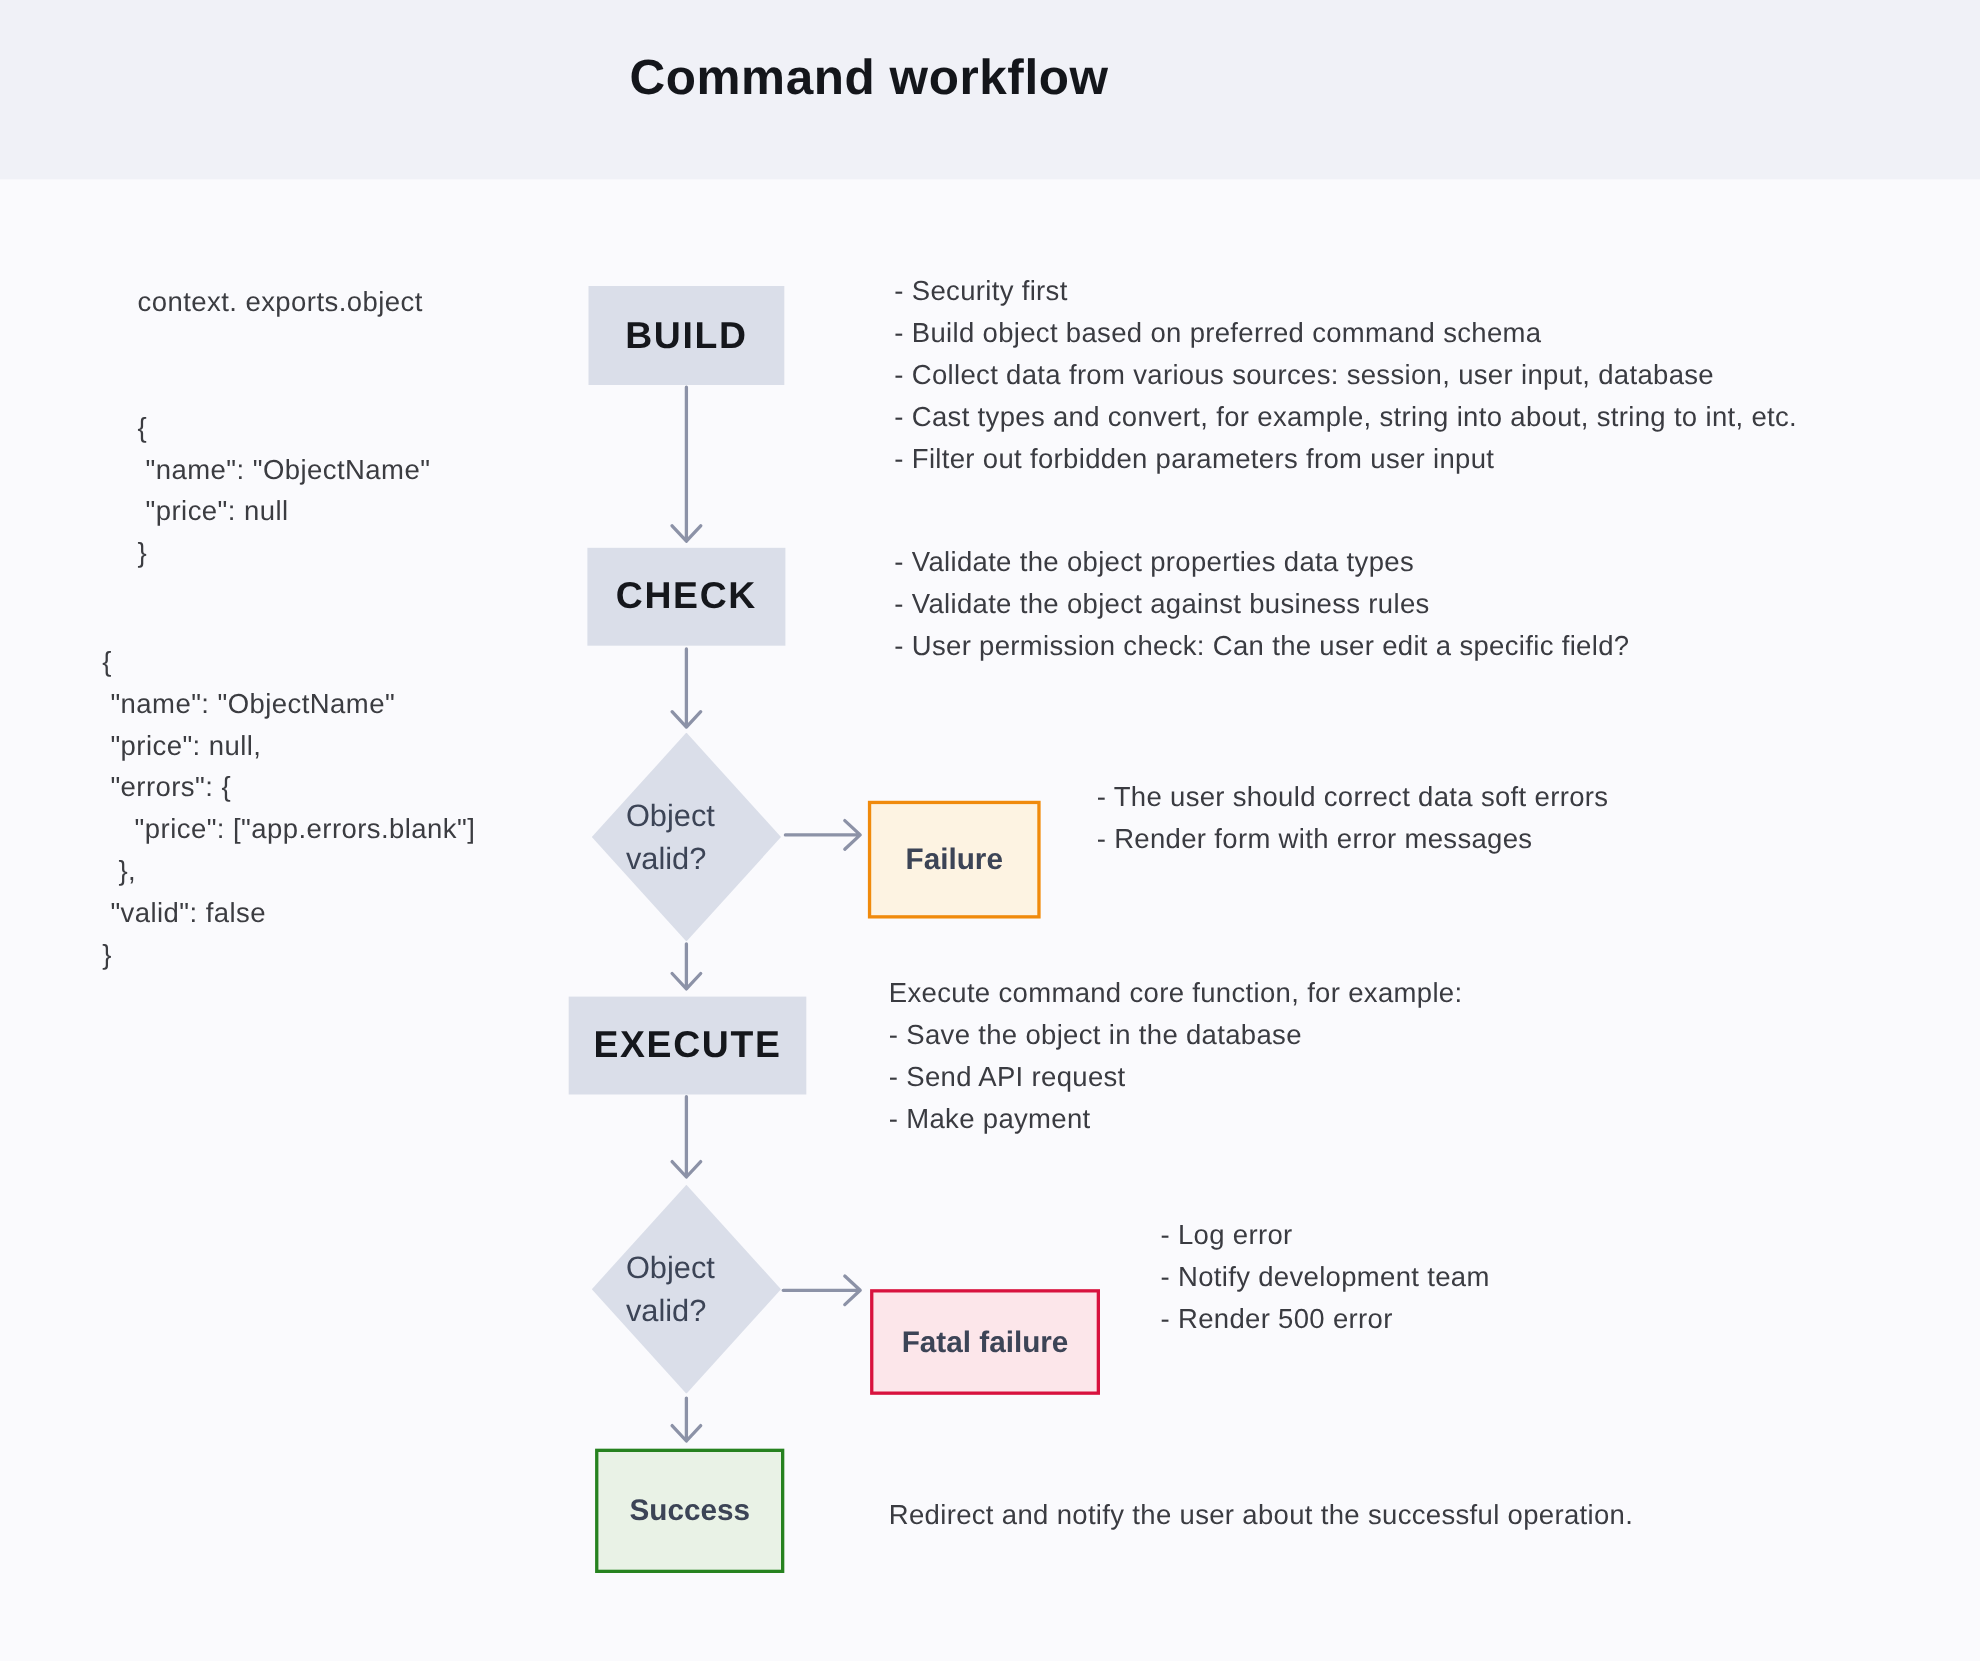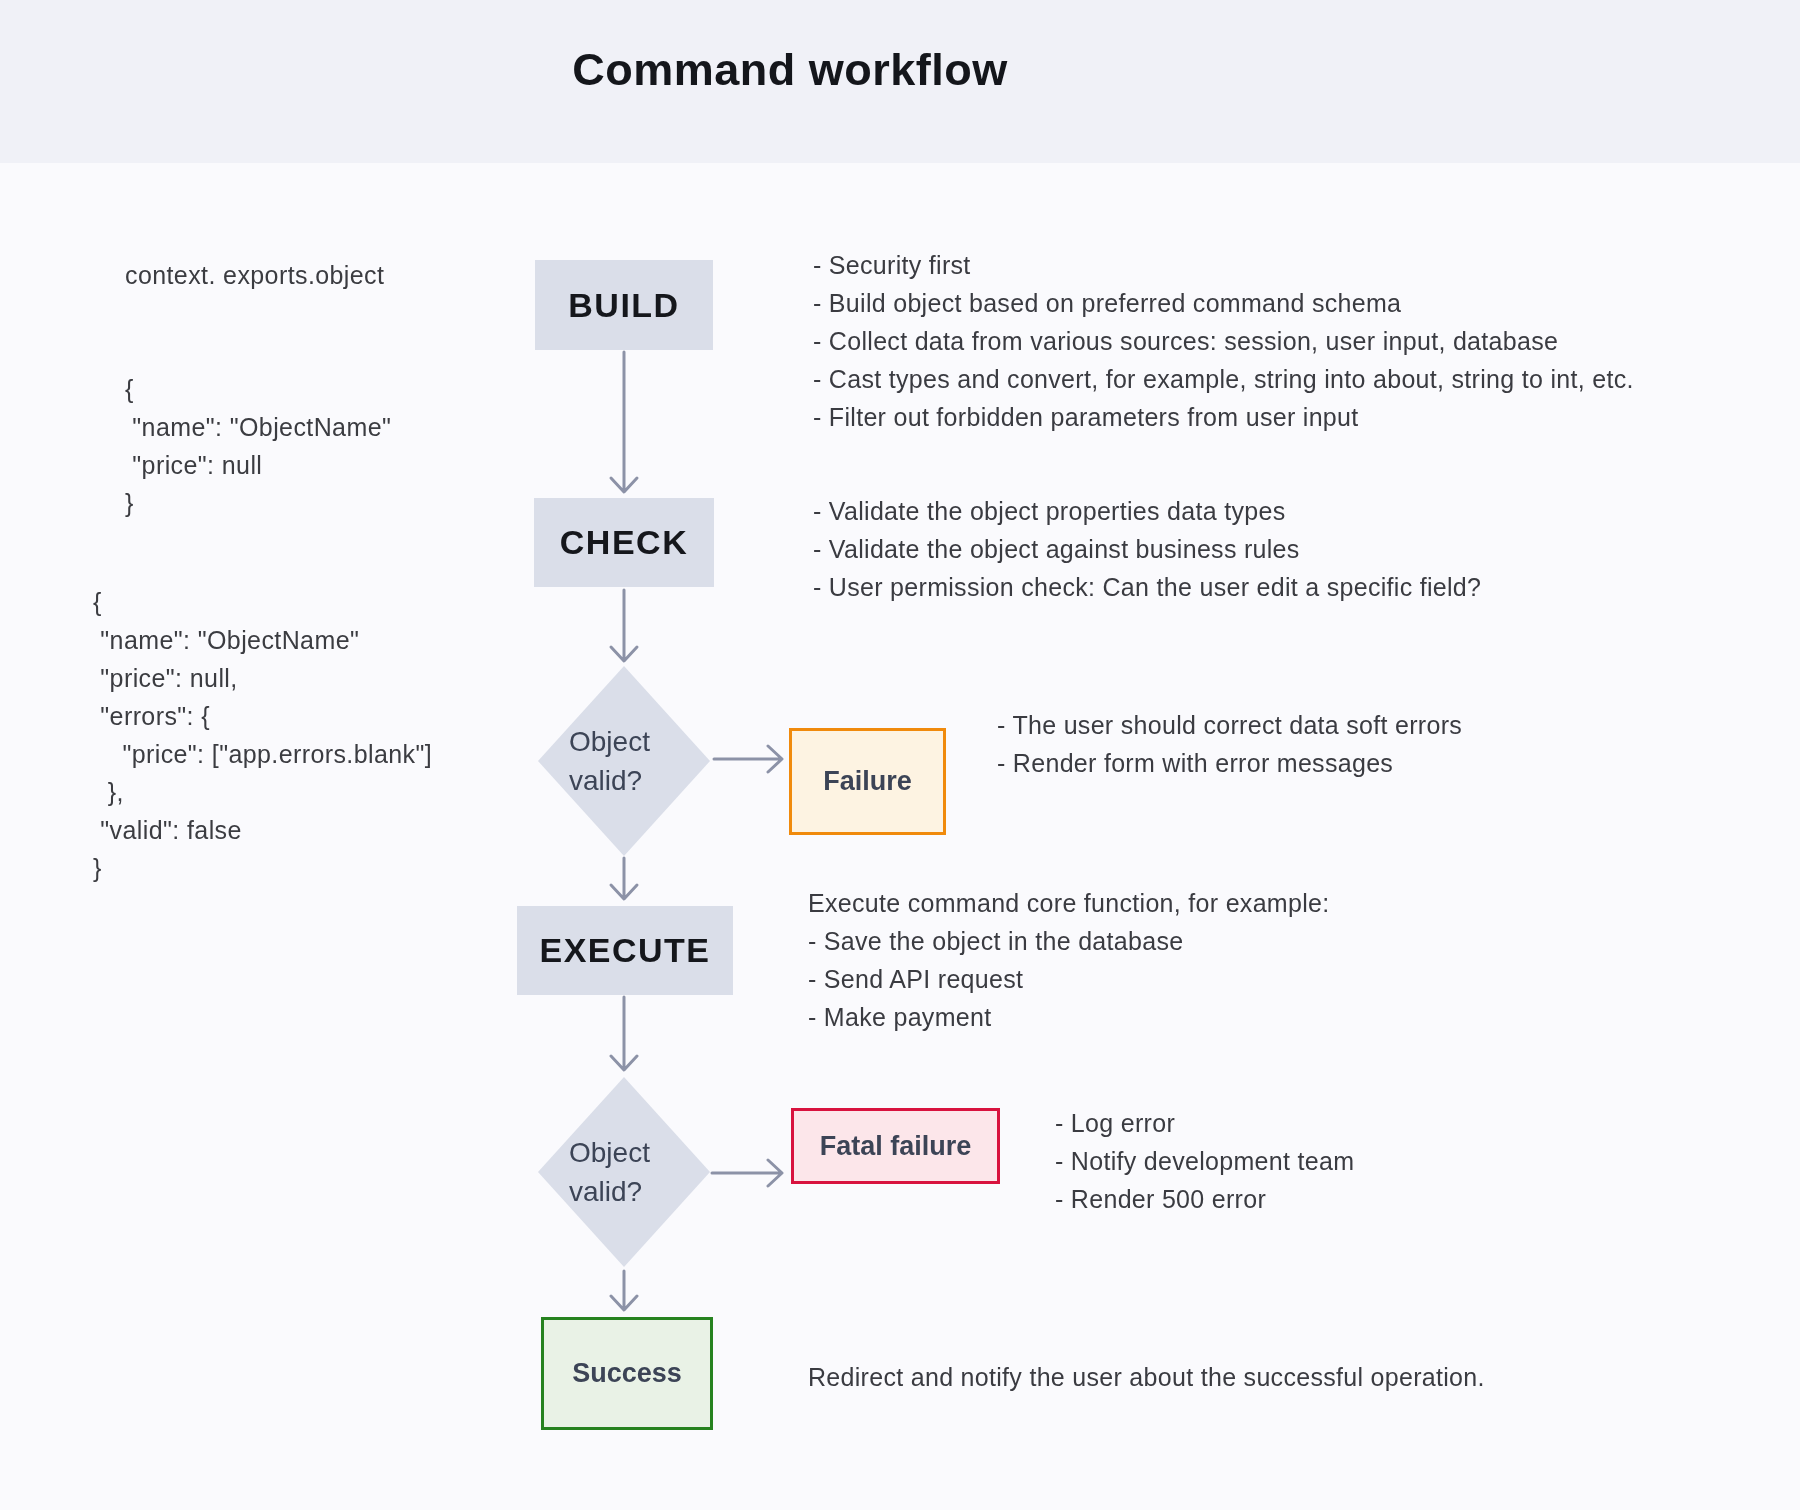--- a/index.html
+++ b/index.html
@@ -79,21 +79,21 @@
     font-size: 27px;
     font-weight: 700;
     color: var(--decision-text, #3c4456);
   }
   #node-failure {
     left: 789px; top: 728px; width: 157px; height: 107px;
     background: var(--failure-bg, #fdf3e2);
     border: 3px solid var(--failure-border, #f08a0c);
   }
   #node-fatal {
-    left: 791px; top: 1108px; width: 209px; height: 76px;
+    left: 791px; top: 1172px; width: 209px; height: 96px;
     background: var(--fatal-bg, #fce6ea);
     border: 3px solid var(--fatal-border, #d8123e);
   }
   #node-success {
     left: 541px; top: 1317px; width: 172px; height: 113px;
     background: var(--success-bg, #e9f2e6);
     border: 3px solid var(--success-border, #26821f);
   }
 
   .notes {

